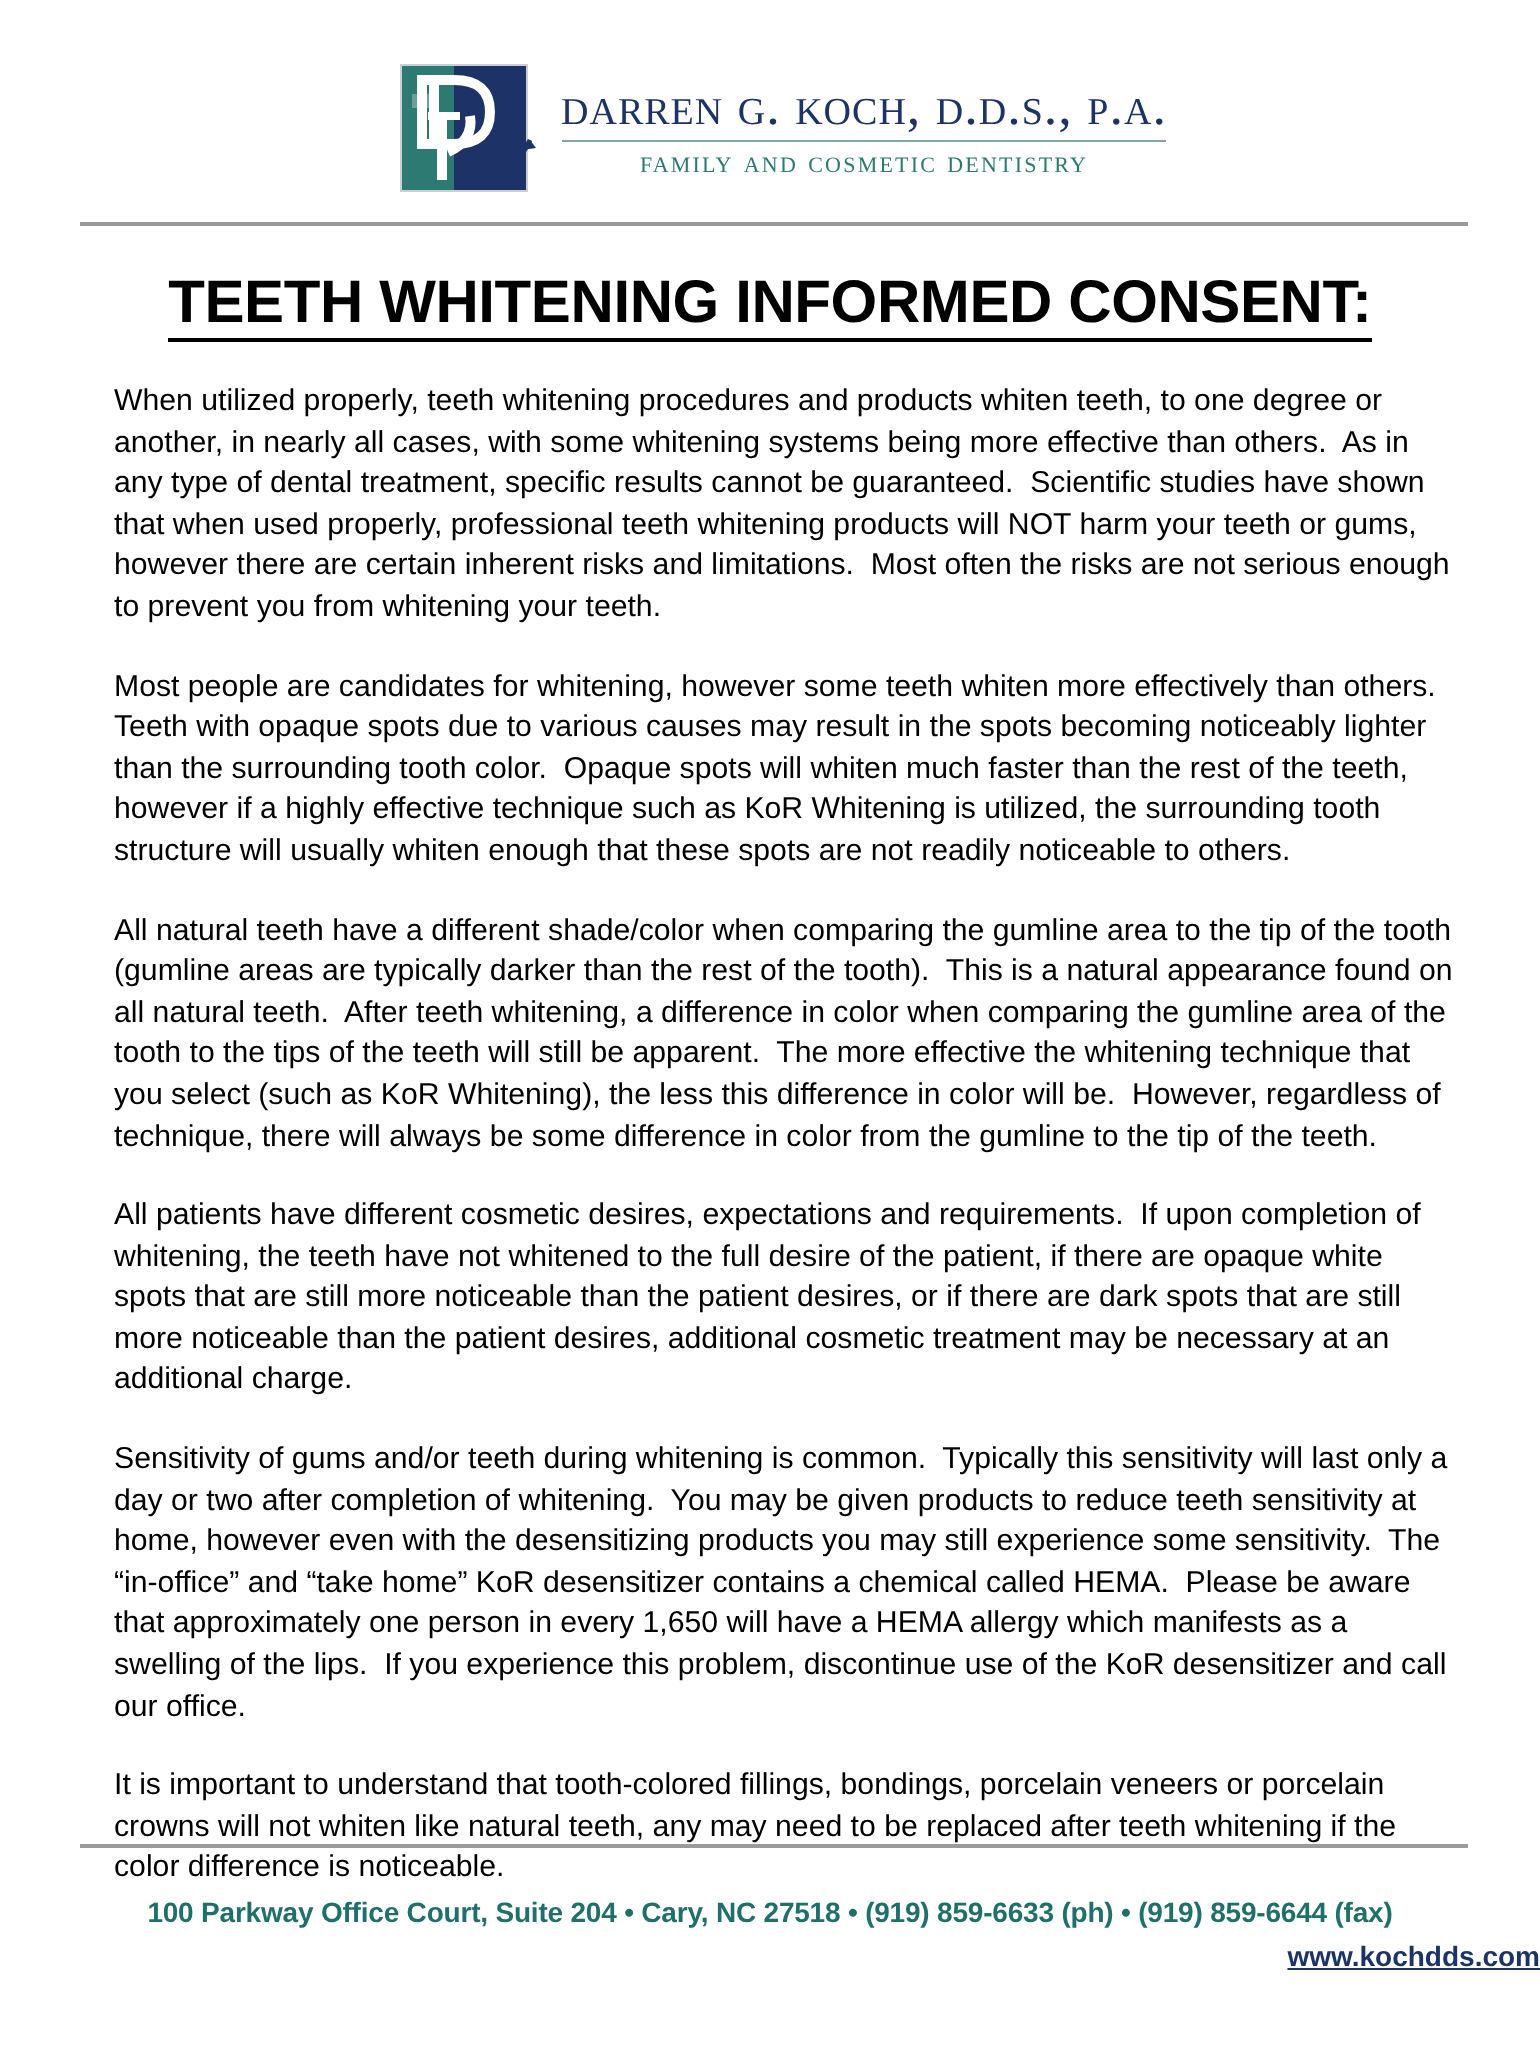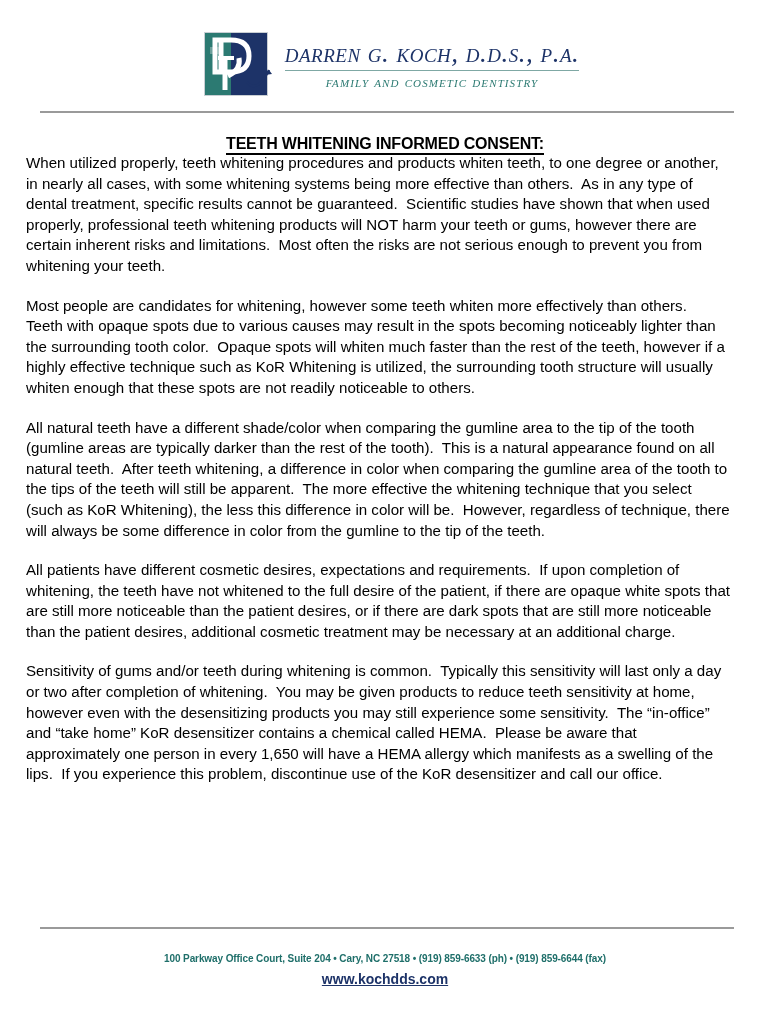--- a/index.html
+++ b/index.html
@@ -16,21 +16,20 @@
     position: relative;
   }
 
   
   .letterhead {
     display: flex;
     align-items: center;
     justify-content: center;
     padding-top: 30px;
     padding-left: 10px;
-    font-style: italic;
   }
 
   .logo-mark {
     width: 72px;
     height: 70px;
     position: relative;
     flex: 0 0 auto;
     margin-right: 12px;
   }
   .logo-box {
@@ -113,33 +112,34 @@
 
   .hr-top {
     height: 2px;
     background: #9a9a9a;
     margin: 11px 36px 0 40px;
   }
 
   
   .doc-title {
     text-align: center;
-    font-size: 16px;
+    font-size: 30px;
     font-weight: bold;
     margin: 22px 0 0 0;
     letter-spacing: -0.2px;
   }
   .doc-title span {
     border-bottom: 2.5px solid #000;
     padding-bottom: 1px;
   }
 
   
   .doc-body {
-    margin: 0 40px 0 26px;
+    margin: 0 40px 0 57px;
+    padding-top: 22px;
   }
   .para {
     font-size: 15.1px;
     line-height: 20.6px;
     margin: 0 0 19px 0;
     text-align: left;
     white-space: pre-wrap;
   }
 
   
@@ -150,27 +150,27 @@
     bottom: 36px;
   }
   .hr-bottom {
     height: 2px;
     background: #9a9a9a;
     margin: 0 36px 0 40px;
   }
   .footer-address {
     text-align: center;
     color: #1f6f6a;
-    font-size: 10px;
+    font-size: 14px;
     font-weight: bold;
     letter-spacing: -0.1px;
     margin-top: 24px;
   }
   .footer-site {
-    text-align: center;
+    text-align: right;
     margin-top: 6px;
   }
   .footer-site a, .footer-site span {
     color: #1d3368;
     font-size: 14px;
     font-weight: bold;
     text-decoration: underline;
   }
 </style>
 </head>
@@ -207,20 +207,21 @@
 <div class="hr-top"></div>
 
 <h1 class="doc-title"><span>TEETH WHITENING INFORMED CONSENT:</span></h1>
 
 <div class="doc-body">
   <p class="para">When utilized properly, teeth whitening procedures and products whiten teeth, to one degree or another, in nearly all cases, with some whitening systems being more effective than others.  As in any type of dental treatment, specific results cannot be guaranteed.  Scientific studies have shown that when used properly, professional teeth whitening products will NOT harm your teeth or gums, however there are certain inherent risks and limitations.  Most often the risks are not serious enough to prevent you from whitening your teeth.</p>
   <p class="para">Most people are candidates for whitening, however some teeth whiten more effectively than others.  Teeth with opaque spots due to various causes may result in the spots becoming noticeably lighter than the surrounding tooth color.  Opaque spots will whiten much faster than the rest of the teeth, however if a highly effective technique such as KoR Whitening is utilized, the surrounding tooth structure will usually whiten enough that these spots are not readily noticeable to others.</p>
   <p class="para">All natural teeth have a different shade/color when comparing the gumline area to the tip of the tooth (gumline areas are typically darker than the rest of the tooth).  This is a natural appearance found on all natural teeth.  After teeth whitening, a difference in color when comparing the gumline area of the tooth to the tips of the teeth will still be apparent.  The more effective the whitening technique that you select (such as KoR Whitening), the less this difference in color will be.  However, regardless of technique, there will always be some difference in color from the gumline to the tip of the teeth.</p>
   <p class="para">All patients have different cosmetic desires, expectations and requirements.  If upon completion of whitening, the teeth have not whitened to the full desire of the patient, if there are opaque white spots that are still more noticeable than the patient desires, or if there are dark spots that are still more noticeable than the patient desires, additional cosmetic treatment may be necessary at an additional charge.</p>
   <p class="para">Sensitivity of gums and/or teeth during whitening is common.  Typically this sensitivity will last only a day or two after completion of whitening.  You may be given products to reduce teeth sensitivity at home, however even with the desensitizing products you may still experience some sensitivity.  The “in-office” and “take home” KoR desensitizer contains a chemical called HEMA.  Please be aware that approximately one person in every 1,650 will have a HEMA allergy which manifests as a swelling of the lips.  If you experience this problem, discontinue use of the KoR desensitizer and call our office.</p>
+  <p class="para">It is important to understand that tooth-colored fillings, bondings, porcelain veneers or porcelain crowns will not whiten like natural teeth, any may need to be replaced after teeth whitening if the color difference is noticeable.</p>
 </div>
 
 <div class="footer-wrap">
   <div class="hr-bottom"></div>
   <div class="footer-address">100 Parkway Office Court, Suite 204  •  Cary, NC 27518  •  (919) 859-6633 (ph)  •  (919) 859-6644 (fax)</div>
   <div class="footer-site">
     <span>www.kochdds.com</span>
   </div>
 </div>
 

